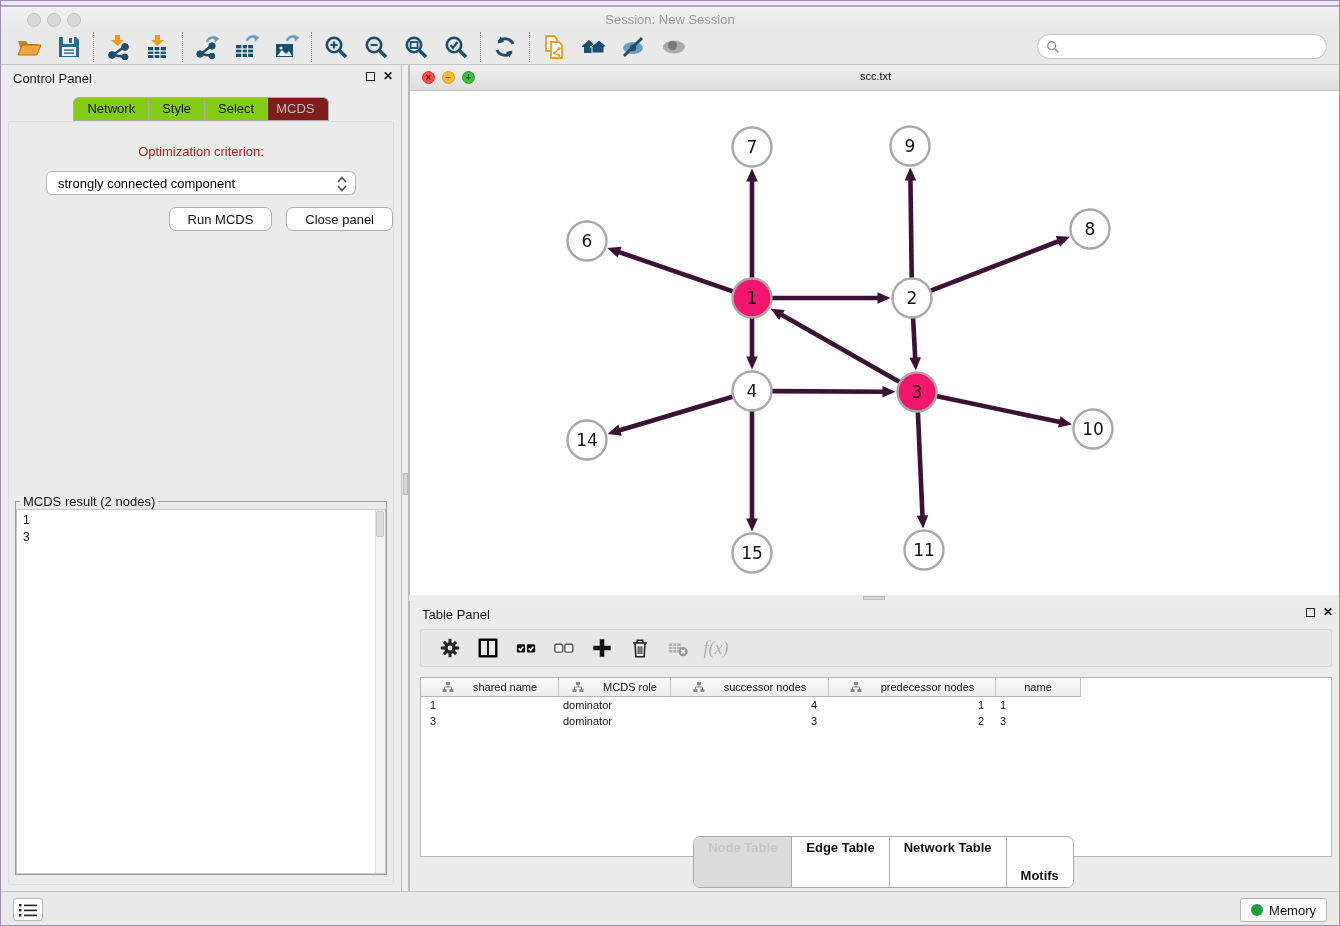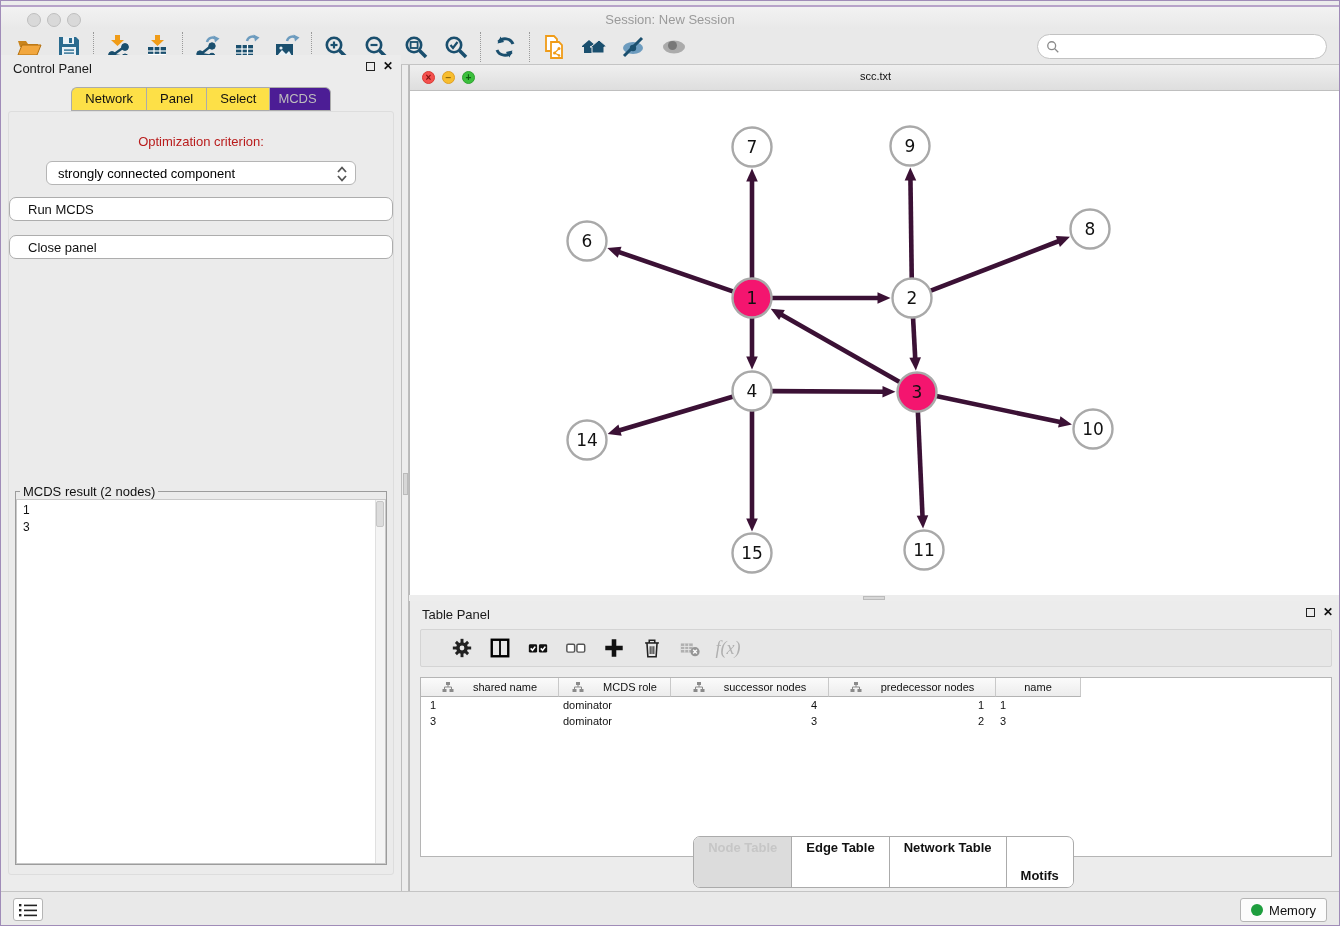--- a/index.html
+++ b/index.html
@@ -22,31 +22,31 @@
   .searchbox input { border:none; outline:none; flex:1; font-size:13px; background:transparent; padding-left:5px; }
 
   
   .panel-header { position:relative; height:26px; }
   .panel-title { position:absolute; left:12px; top:6px; font-size:13px; color:#1A1A1A; }
   .ph-icons { position:absolute; right:8px; top:6px; display:flex; gap:8px; align-items:center; }
   .float-box { width:9px; height:9px; border:1.6px solid #222; display:inline-block; }
   .close-x { font-size:12px; font-weight:bold; color:#111; line-height:11px; }
 
   
-  .control-panel { position:absolute; left:0; top:54px; width:400px; height:826px; background:#ECECEC; }
+  .control-panel { position:absolute; left:0; top:64px; width:400px; height:826px; background:#ECECEC; }
   .ctabs { position:absolute; top:32px; left:0; width:100%; display:flex; justify-content:center; }
-  .ctab { font-size:13px; padding:3px 13px 4px 13px; background:#fde047; border:1px solid #ABABAB; border-right:none; color:#111; }
+  .ctab { font-size:13px; padding:3px 13px 4px 13px; background:#84cc16; border:1px solid #ABABAB; border-right:none; color:#111; }
   .ctab:first-child { border-radius:6px 0 0 0; }
   .ctab:last-child { border-right:1px solid #ABABAB; border-radius:0 6px 0 0; }
-  .ctab.active { background:#4c1d95; color:#BDBDBD;padding-left:8px; }
+  .ctab.active { background:#7f1d1d; color:#BDBDBD;padding-left:8px; }
   .cp-content { position:absolute; top:56px; left:7px; width:386px; height:764px; background:#EBEBEB; border:1px solid #DDDDDD; border-radius:3px; }
   .opt-label { margin-top:22px; text-align:center; font-size:13px; color:#b91c1c; }
   .dropdown { position:relative; margin:12px auto 0 auto; width:310px; height:24px; background:#fff; border:1px solid #B5B5B5; border-radius:6px; font-size:13px; display:flex; align-items:center; padding:0 24px 0 11px; }
   .dd-spin { position:absolute; right:7px; top:3px; }
-  .btn-row { margin-top:12px; display:flex; justify-content:flex-end; gap:14px;flex-direction:column; }
+  .btn-row { margin-top:12px; display:flex; justify-content:flex-end; gap:14px; }
   .btn { height:24px; padding:0 18px; background:#fff; border:1px solid #ADADAD; border-radius:7px; font-size:13px; display:flex; align-items:center; color:#111; }
   fieldset.mcds { position:absolute; left:6px; top:372px; width:372px; height:381px; border:1px solid #9C9C9C; background:#EBEBEB; }
   fieldset.mcds legend { font-size:13px; color:#111; margin-left:4px; padding:0 3px; }
   .mcds-inner { position:relative; width:100%; height:100%; background:#fff; border:1px solid #C9C9C9; overflow:hidden; }
   .mcds-text { font-size:12px; color:#111; padding:2px 0 0 6px; line-height:17px; white-space:pre; }
   .mcds-scroll { position:absolute; right:0; top:0; width:10px; height:100%; background:#F4F4F4; border-left:1px solid #E0E0E0; }
   .mcds-thumb { position:absolute; right:1px; top:1px; width:8px; height:26px; background:#DCDCDC; border:1px solid #C6C6C6; border-radius:2px; }
 
   
   .vsplitter { position:absolute; left:400px; top:64px; width:8px; height:826px; background:#EDEDED; border-left:1px solid #BDBDBD; border-right:1px solid #BDBDBD; }
@@ -57,21 +57,21 @@
   
   .network-window { position:absolute; left:408px; top:64px; width:932px; height:530px; border-left:1px solid #B9B9B9; }
   .net-titlebar { position:relative; height:26px; background:linear-gradient(#EFEFEF,#DEDEDE); border-bottom:1px solid #BFBFBF; }
   .net-title { position:absolute; width:100%; text-align:center; top:5px; font-size:11px; color:#111; }
   .light { position:absolute; top:6px; width:13px; height:13px; border-radius:50%; font-size:10px; font-weight:bold; text-align:center; line-height:12px; }
   .net-canvas { position:relative; width:100%; height:504px; background:#fff; }
   .net-canvas svg { position:absolute; left:0; top:0; }
 
   
   .table-panel { position:absolute; left:408px; top:600px; width:932px; height:290px; background:#ECECEC; border-left:1px solid #B9B9B9; }
-  .tp-toolbar { position:absolute; left:10px; top:28px; width:912px; height:38px; background:#E7E7E7; border:1px solid #D4D4D4; border-radius:2px; display:flex; align-items:center; padding-left:24px; gap:4px; }
+  .tp-toolbar { position:absolute; left:10px; top:28px; width:912px; height:38px; background:#E7E7E7; border:1px solid #D4D4D4; border-radius:2px; display:flex; align-items:center; padding-left:12px; gap:4px; }
   .tp-icon { width:34px; height:30px; display:flex; align-items:center; justify-content:center; }
   .tp-icon svg { width:22px; height:22px; }
   .fx-glyph { font-family:"Liberation Serif",serif; font-style:italic; font-size:18px; color:#ABABAB; }
   .tp-table { position:absolute; left:10px; top:76px; width:912px; height:180px; background:#fff; border:1px solid #B5B5B5; }
   .th-row { display:flex; height:19px; }
   .th-cell { background:linear-gradient(#FBFBFB,#ECECEC); border-right:1px solid #C9C9C9; border-bottom:1px solid #B3B3B3; font-size:11px; color:#111; display:flex; align-items:center; justify-content:center; gap:19px; }
   .tb-row { display:flex; height:16px; }
   .tb-cell { font-size:11px; color:#111; display:flex; align-items:center; padding:0 4px; }
   .tp-tabs { position:absolute; left:8px; bottom:3px; width:100%; display:flex; justify-content:center; }
   .tp-tabgroup { display:flex; border:1px solid #ABABAB; border-radius:7px; overflow:hidden; background:#fff; }
@@ -262,21 +262,21 @@
   <div class="control-panel">
     <div class="panel-header">
       <span class="panel-title">Control Panel</span>
       <span class="ph-icons">
         <span class="float-box"></span>
         <span class="close-x">✕</span>
       </span>
     </div>
     <div class="ctabs" id="control-tabs">
         <div class="ctab">Network</div>
-        <div class="ctab">Panel</div>
+        <div class="ctab">Style</div>
         <div class="ctab">Select</div>
         <div class="ctab active">MCDS</div>
       </div>
     <div class="cp-content">
       <div class="opt-label">Optimization criterion:</div>
       <div class="dropdown">
         <span>strongly connected component</span>
         <span class="dd-spin">
           <svg width="12" height="18" viewBox="0 0 12 18">
               <path d="M2 7 L6 2.5 L10 7" fill="none" stroke="#555" stroke-width="1.8"></path>

